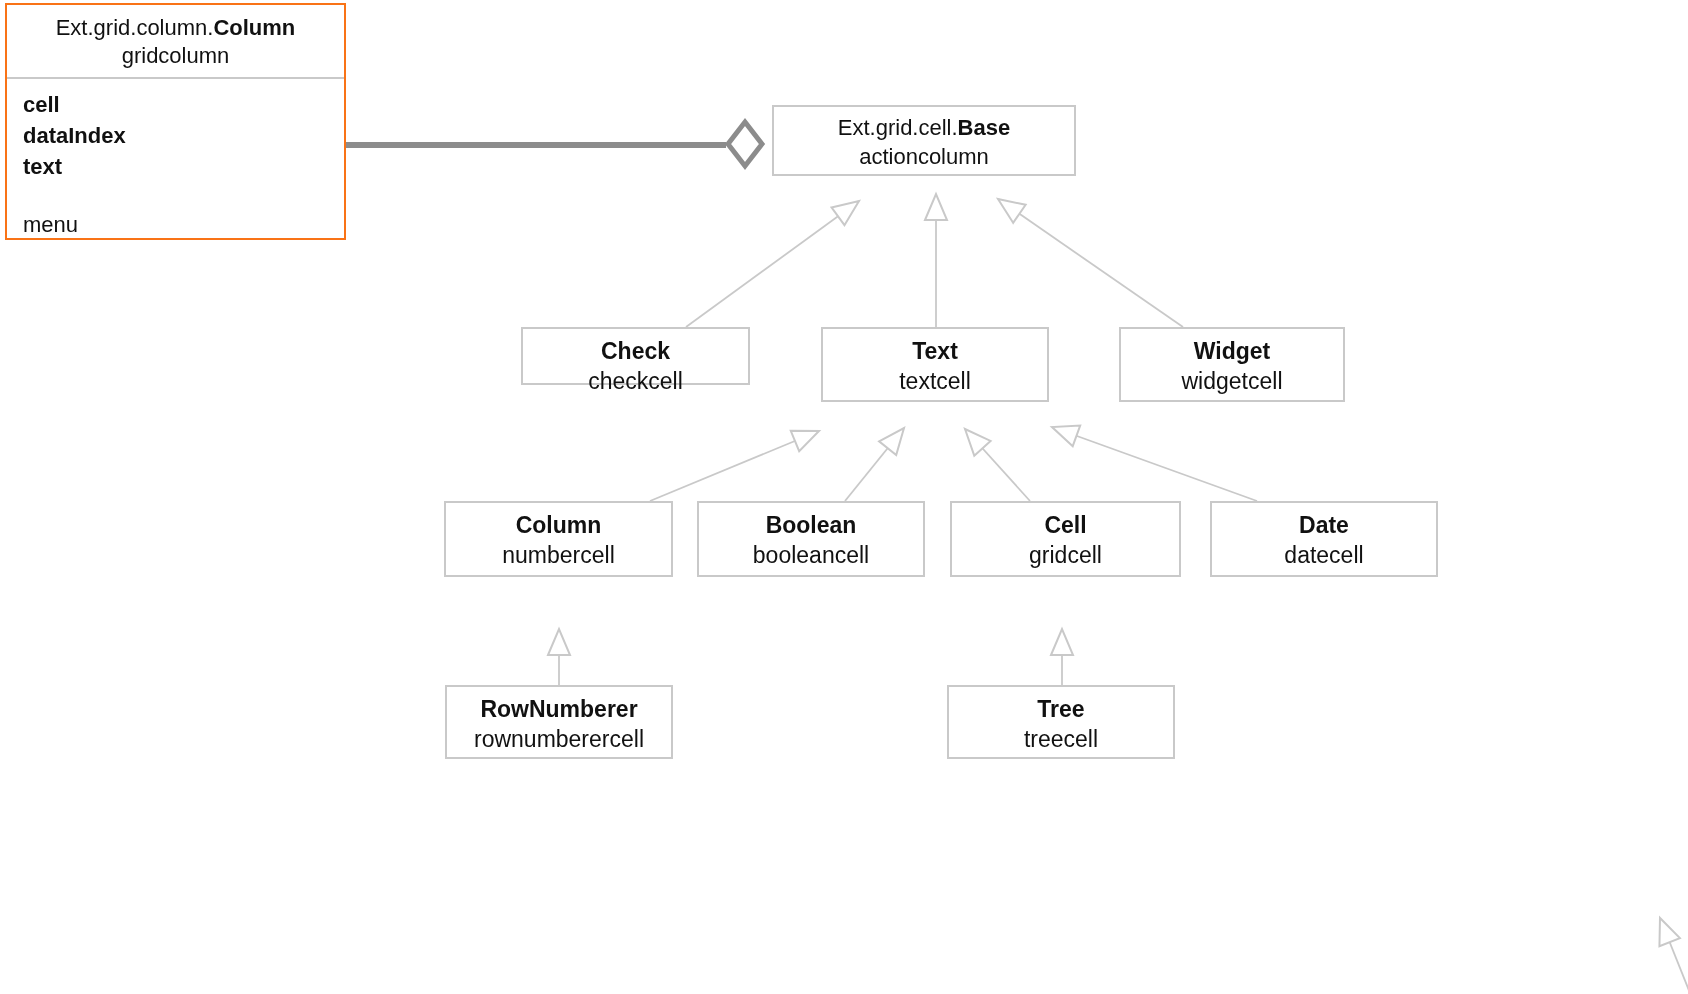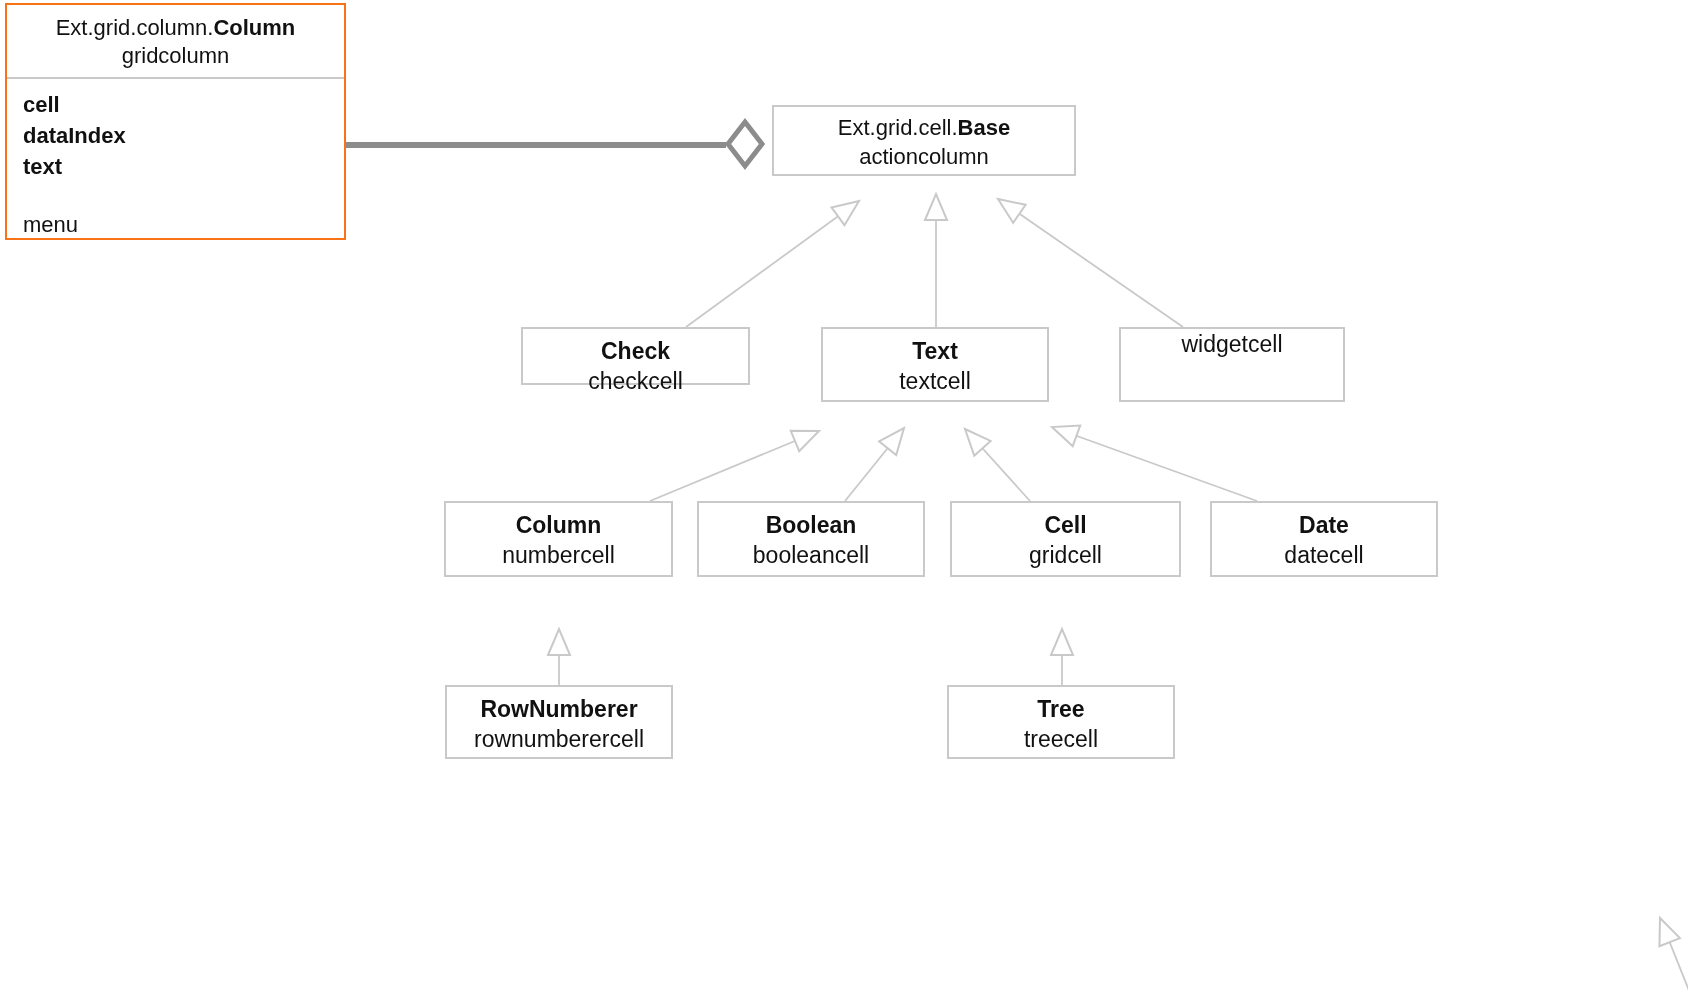--- a/index.html
+++ b/index.html
@@ -109,20 +109,21 @@
 
   <div class="cls" style="left:521px; top:327px; width:229px; height:58px;">
     <div class="cls-name">Check</div>
     <div class="cls-alias">checkcell</div>
   </div>
   <div class="cls" style="left:821px; top:327px; width:228px; height:75px;">
     <div class="cls-name">Text</div>
     <div class="cls-alias">textcell</div>
   </div>
   <div class="cls" style="left:1119px; top:327px; width:226px; height:75px;">
+    <div class="cls-name">Widget</div>
     <div class="cls-alias">widgetcell</div>
   </div>
 
   <div class="cls" style="left:444px; top:501px; width:229px; height:76px;">
     <div class="cls-name">Column</div>
     <div class="cls-alias">numbercell</div>
   </div>
   <div class="cls" style="left:697px; top:501px; width:228px; height:76px;">
     <div class="cls-name">Boolean</div>
     <div class="cls-alias">booleancell</div>

